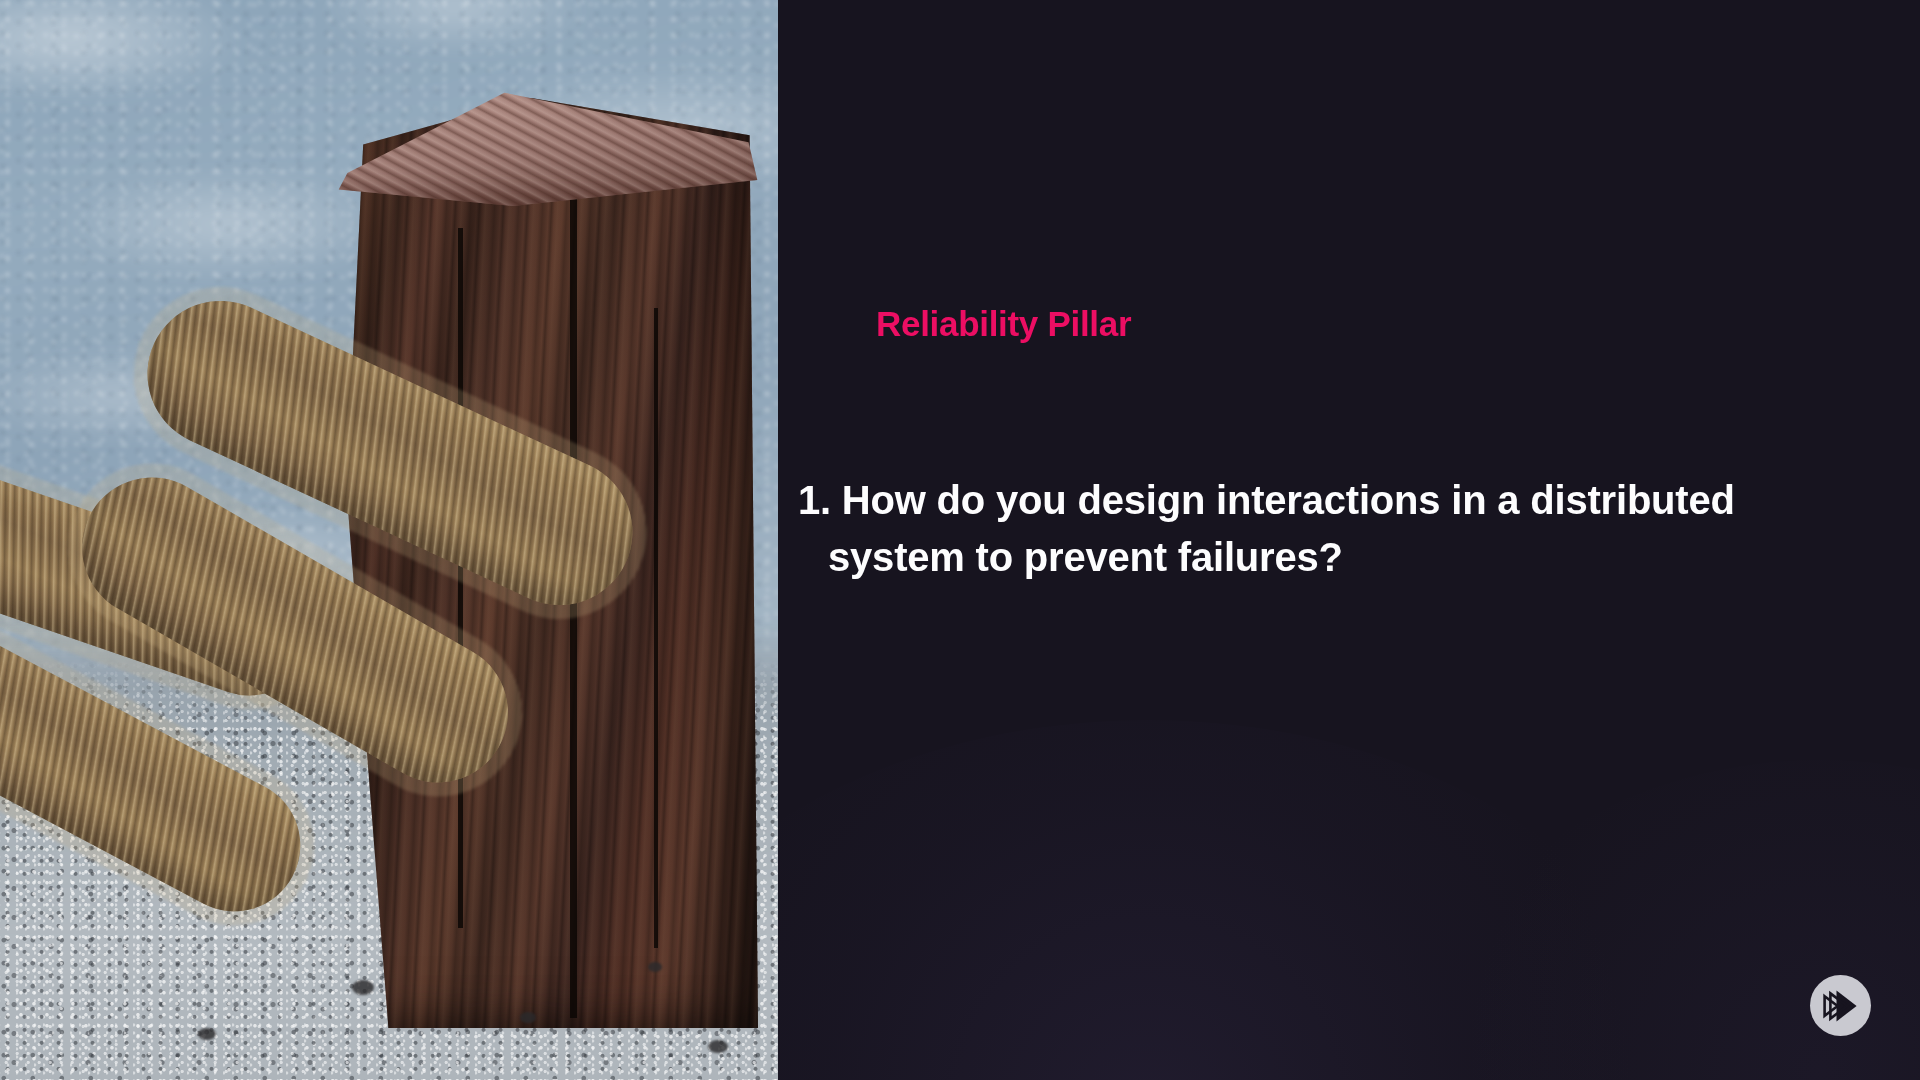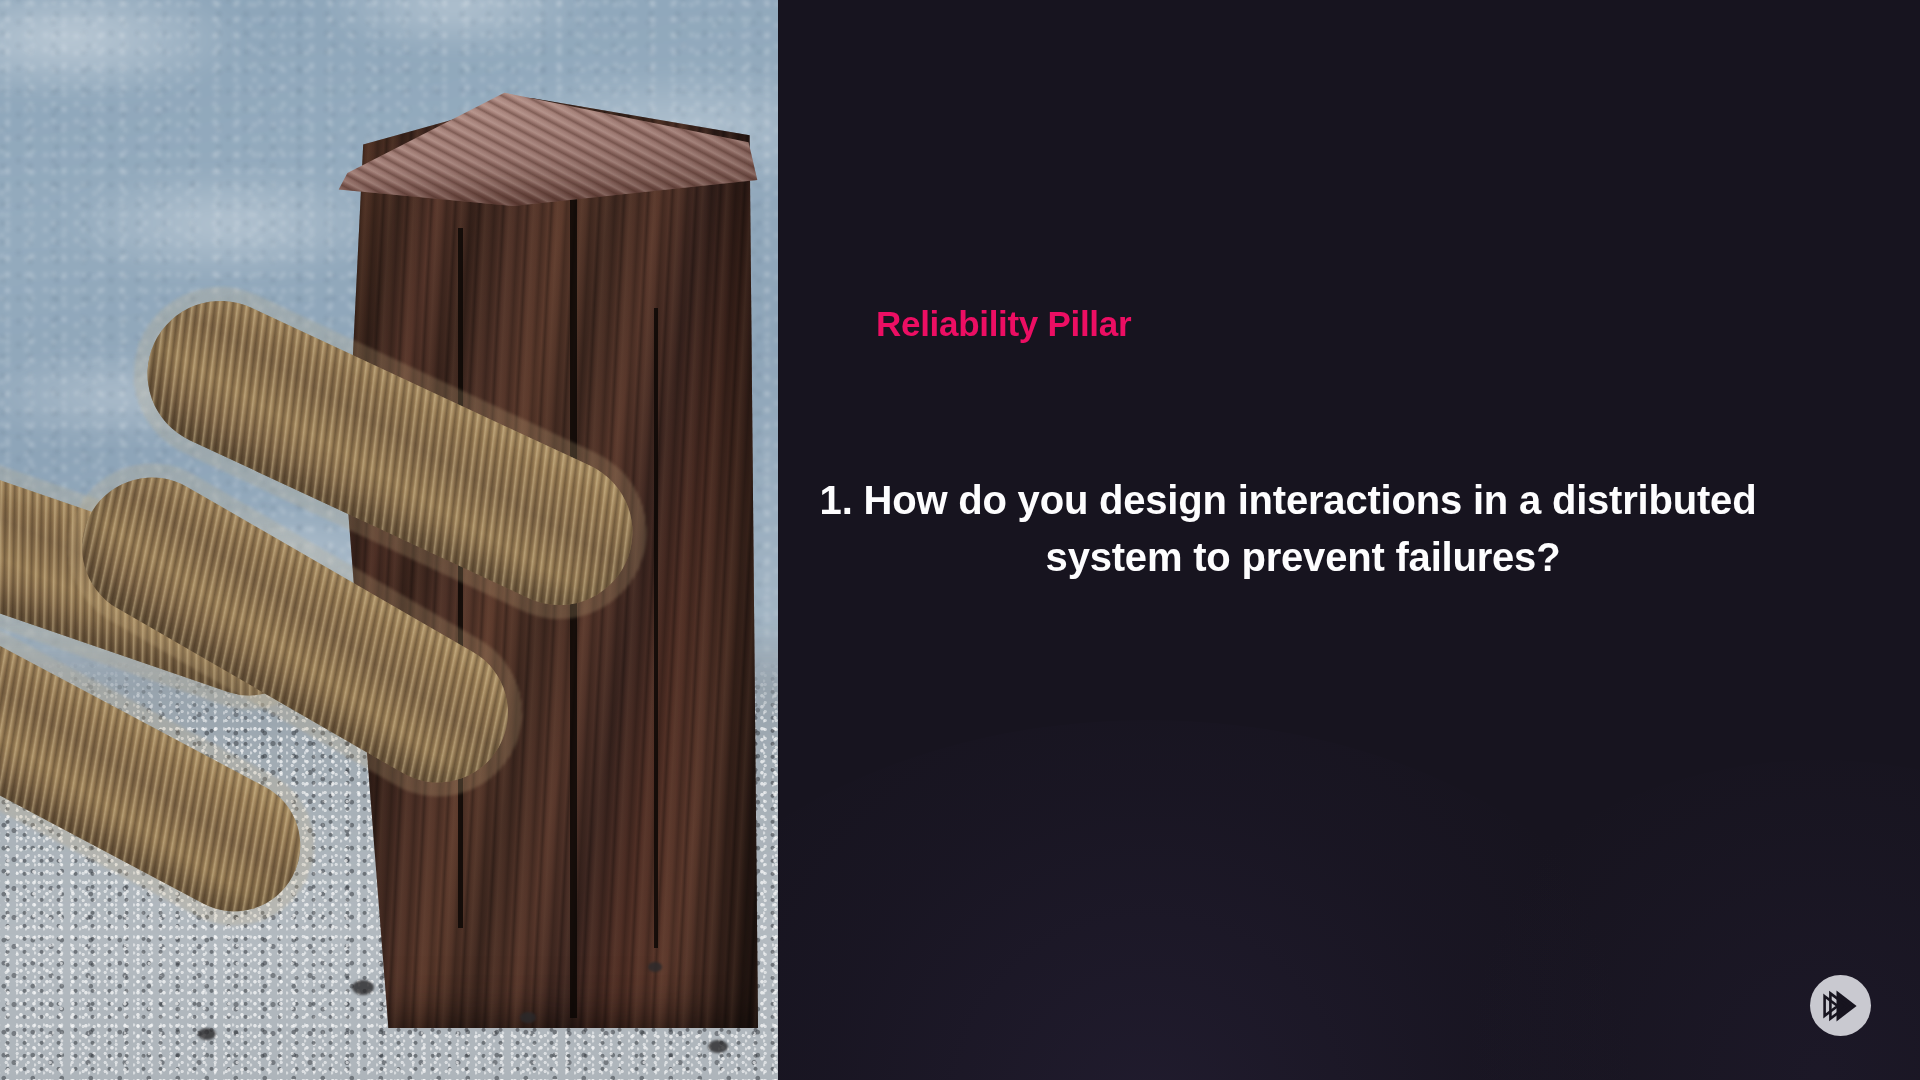--- a/index.html
+++ b/index.html
@@ -233,21 +233,20 @@
   .question {
     position: absolute;
     left: 50px;
     top: 472px;
     width: 950px;
     font-size: 40px;
     font-weight: bold;
     line-height: 1.42;
     letter-spacing: -0.2px;
     color: #fdfdfe;
-    text-align: center;
     text-indent: -30px;
   }
 
   
   .brand-mark {
     position: absolute;
     left: 1032px;
     top: 975px;
     width: 61px;
     height: 61px;

